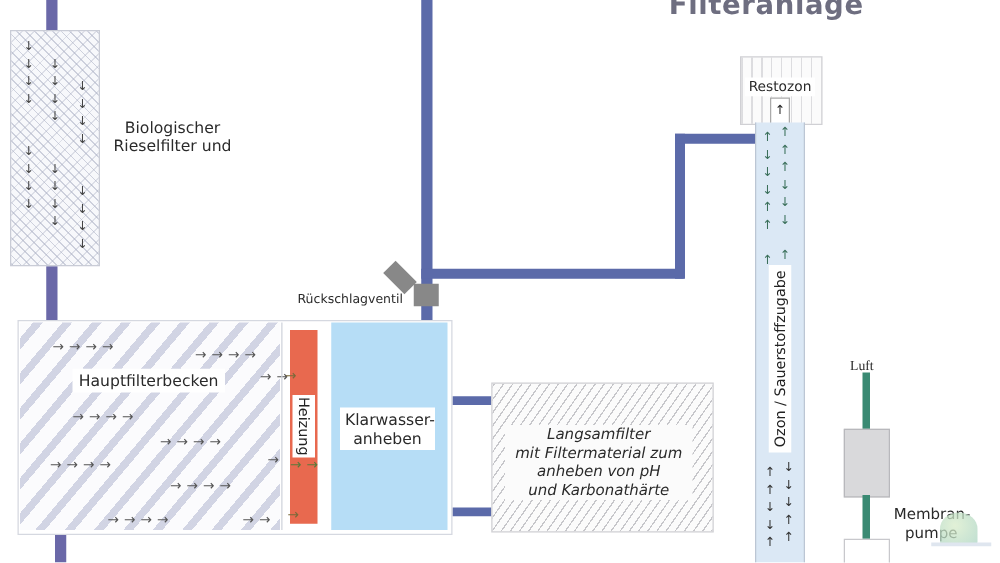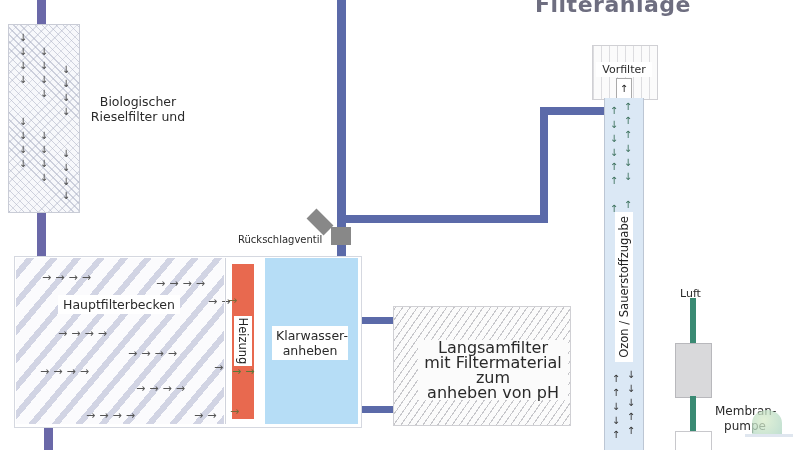--- a/index.html
+++ b/index.html
@@ -87,40 +87,41 @@
 <div class="arrow-row" style="left:232px;top:366px;color:#5a7a3a;">→→</div>
 <div class="arrow-row" style="left:230px;top:406px;color:#7a6a3a;">→</div>
 
 <div class="abs" style="left:265px;top:258px;width:93px;height:166px;background:#b6ddf6;"></div>
 <div class="label label-box" style="left:272px;top:326px;width:68px;padding:2px 4px;">
   <div>Klarwasser-</div>
   <div>anheben</div>
 </div>
 
 <div class="abs hatch-fine" style="left:393px;top:306px;width:176px;height:118px;"></div>
-<div class="label" style="left:418px;top:340px;width:150px;background:#fbfbfb;font-size:16px;">
+<div class="label" style="left:404px;top:340px;width:150px;background:#fbfbfb;font-size:12px;font-style:italic;">
   <div>Langsamfilter</div>
   <div>mit Filtermaterial zum</div>
   <div>anheben von pH</div>
+  <div>und Karbonathärte</div>
 </div>
 
 <div class="abs hatch-fine" style="left:592px;top:45px;width:64px;height:53px;background-image:repeating-linear-gradient(90deg, rgba(200,200,205,0.6) 0 1px, transparent 1px 8px);"></div>
-<div class="label" style="left:596px;top:62px;width:56px;font-size:11px;background:#fff;">Vorfilter</div>
+<div class="label" style="left:596px;top:62px;width:56px;font-size:11px;background:#fff;">Restozon</div>
 <div class="abs" style="left:616px;top:78px;width:14px;height:20px;border:1px solid #aaa;background:#fff;font-size:10px;text-align:center;line-height:20px;">↑</div>
 
 <div class="abs" style="left:604px;top:98px;width:38px;height:352px;background:#dbe8f5;border-left:1px solid #bcc6d4;border-right:1px solid #bcc6d4;"></div>
 <div class="arrow-col" style="left:608px;top:104px;color:#3a6f5a;">↑<br>↓<br>↓<br>↓<br>↑<br>↑<br><br>↑</div>
 <div class="arrow-col" style="left:622px;top:100px;color:#3a6f5a;">↑<br>↑<br>↑<br>↓<br>↓<br>↓<br><br>↑</div>
 <div class="abs" style="left:615px;top:212px;width:18px;height:150px;background:#fff;">
   <div style="position:absolute;left:50%;top:50%;transform:translate(-50%,-50%) rotate(-90deg);font-size:11.5px;white-space:nowrap;">Ozon / Sauerstoffzugabe</div>
 </div>
 <div class="arrow-col" style="left:610px;top:372px;color:#333;">↑<br>↑<br>↓<br>↓<br>↑</div>
 <div class="arrow-col" style="left:625px;top:368px;color:#333;">↓<br>↓<br>↓<br>↑<br>↑</div>
 
-<div class="label" style="left:680px;top:286px;font-size:11px;">Luft</div>
+<div class="label" style="left:680px;top:286px;font-size:11px;font-family:Liberation Serif, serif;">Luft</div>
 <div class="pipe-green" style="left:690px;top:298px;width:6px;height:46px;"></div>
 <div class="abs" style="left:675px;top:343px;width:35px;height:53px;background:#d9d9db;border:1px solid #b8b8bc;"></div>
 <div class="pipe-green" style="left:690px;top:396px;width:6px;height:36px;"></div>
 <div class="abs" style="left:675px;top:431px;width:35px;height:25px;border:1px solid #c8c8cc;background:#fff;"></div>
 <div class="label" style="left:715px;top:362px;width:60px;font-size:12px;margin-top:42px;">
   <div>Membran-</div>
   <div>pumpe</div>
 </div>
 
 <div class="abs" style="left:752px;top:410px;width:30px;height:26px;border-radius:50% 50% 10% 10%;background:radial-gradient(circle at 40% 40%, #d8ecc9, #a9d3c2);opacity:0.75;"></div>

